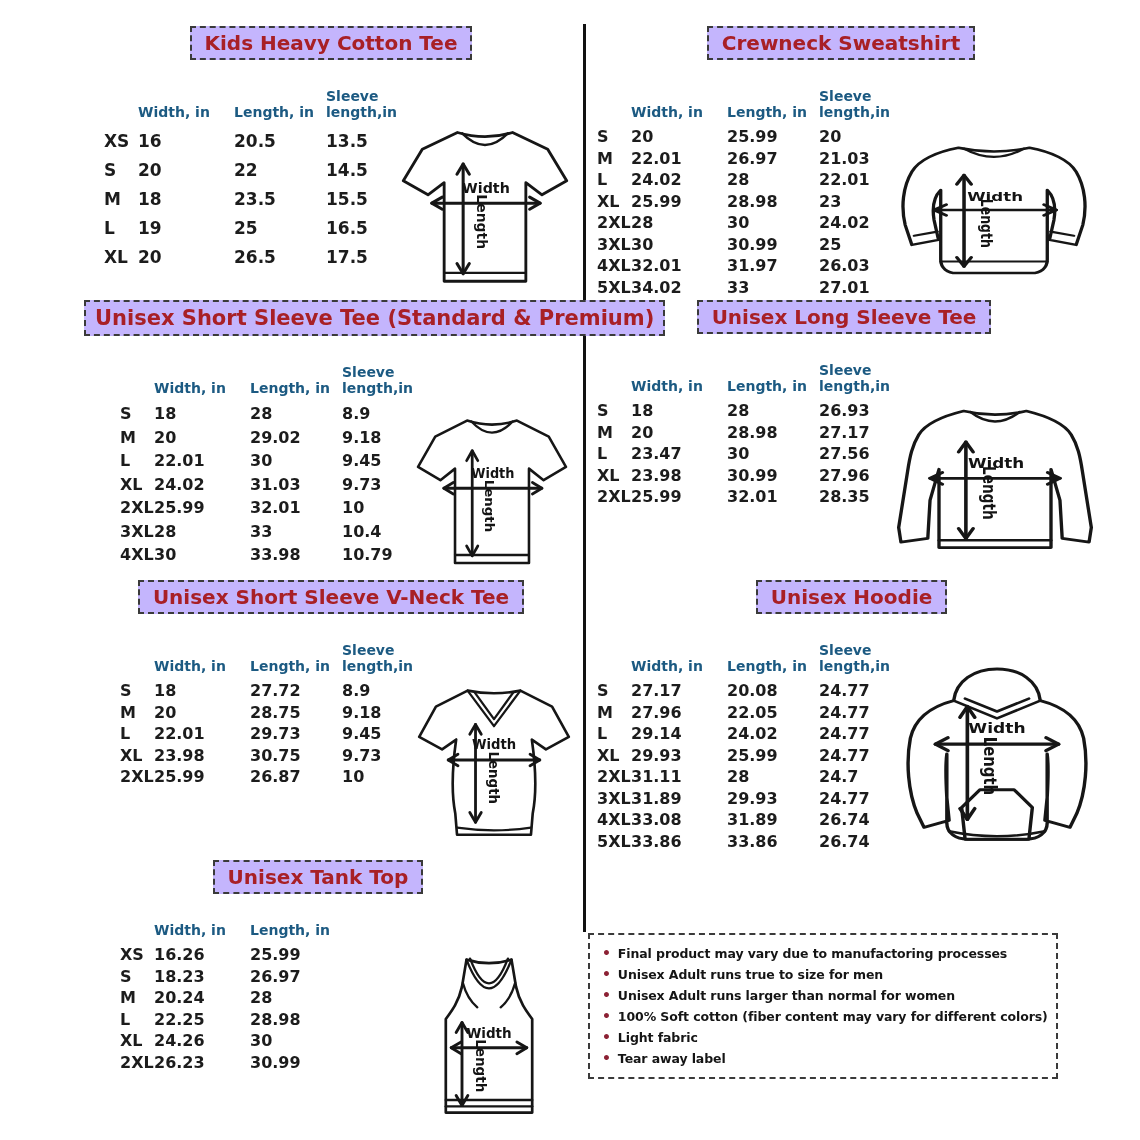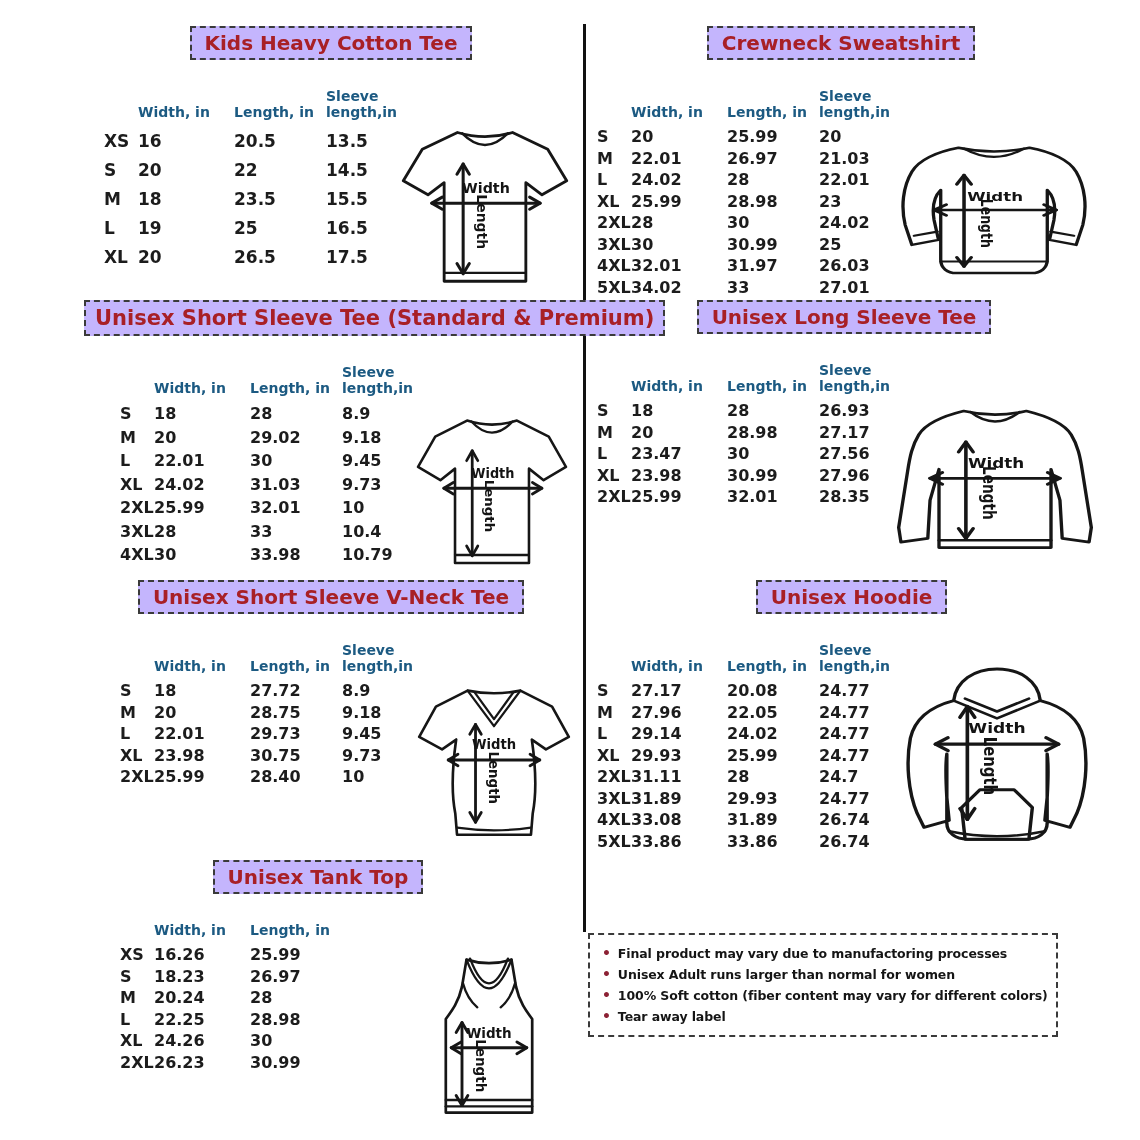--- a/index.html
+++ b/index.html
@@ -355,21 +355,21 @@
           </div>
           <div class="row">
             <div>XL</div>
             <div>23.98</div>
             <div>30.75</div>
             <div>9.73</div>
           </div>
           <div class="row">
             <div>2XL</div>
             <div>25.99</div>
-            <div>28.40</div>
+            <div>26.87</div>
             <div>10</div>
           </div>
         </div>
     </div>
     <div class="illus" style="margin-top: 47px;"><svg width="176" height="178" viewBox="0 0 200 200" preserveAspectRatio="none">
           <path class="g" d="M70,22 L34,40 L15,74 L41,88 L57,77 C53,105 51,135 56,160 L58,184 L142,184 L144,160 C149,135 147,105 143,77 L159,88 L185,74 L166,40 L130,22 Q100,28 70,22 Z"></path>
     <path class="gl" d="M70,22 L100,62 L130,22"></path>
     <path class="gl" d="M78,24 L100,54 L122,24"></path>
     <path class="gl" d="M58,176 Q100,182 142,176"></path>
     <g>
@@ -533,16 +533,18 @@
             <path class="arrow" d="M33.5,165 L40,176 L46.5,165"></path>
           </g>
           <text x="70" y="101" text-anchor="middle" class="sv-label">Width</text>
           <text transform="translate(55,132) rotate(90)" text-anchor="middle" class="sv-label">Length</text>
         </svg></div>
   </div>
 </section>
 
 <div class="notes">
     <div class="note"><span class="bullet">•</span><span>Final product may vary due to manufactoring processes</span></div>
+    <div class="note"><span class="bullet">•</span><span>Unisex Adult runs true to size for men</span></div>
     <div class="note"><span class="bullet">•</span><span>Unisex Adult runs larger than normal for women</span></div>
     <div class="note"><span class="bullet">•</span><span>100% Soft cotton (fiber content may vary for different colors)</span></div>
+    <div class="note"><span class="bullet">•</span><span>Light fabric</span></div>
     <div class="note"><span class="bullet">•</span><span>Tear away label</span></div>
   </div>
 
 </body></html>

